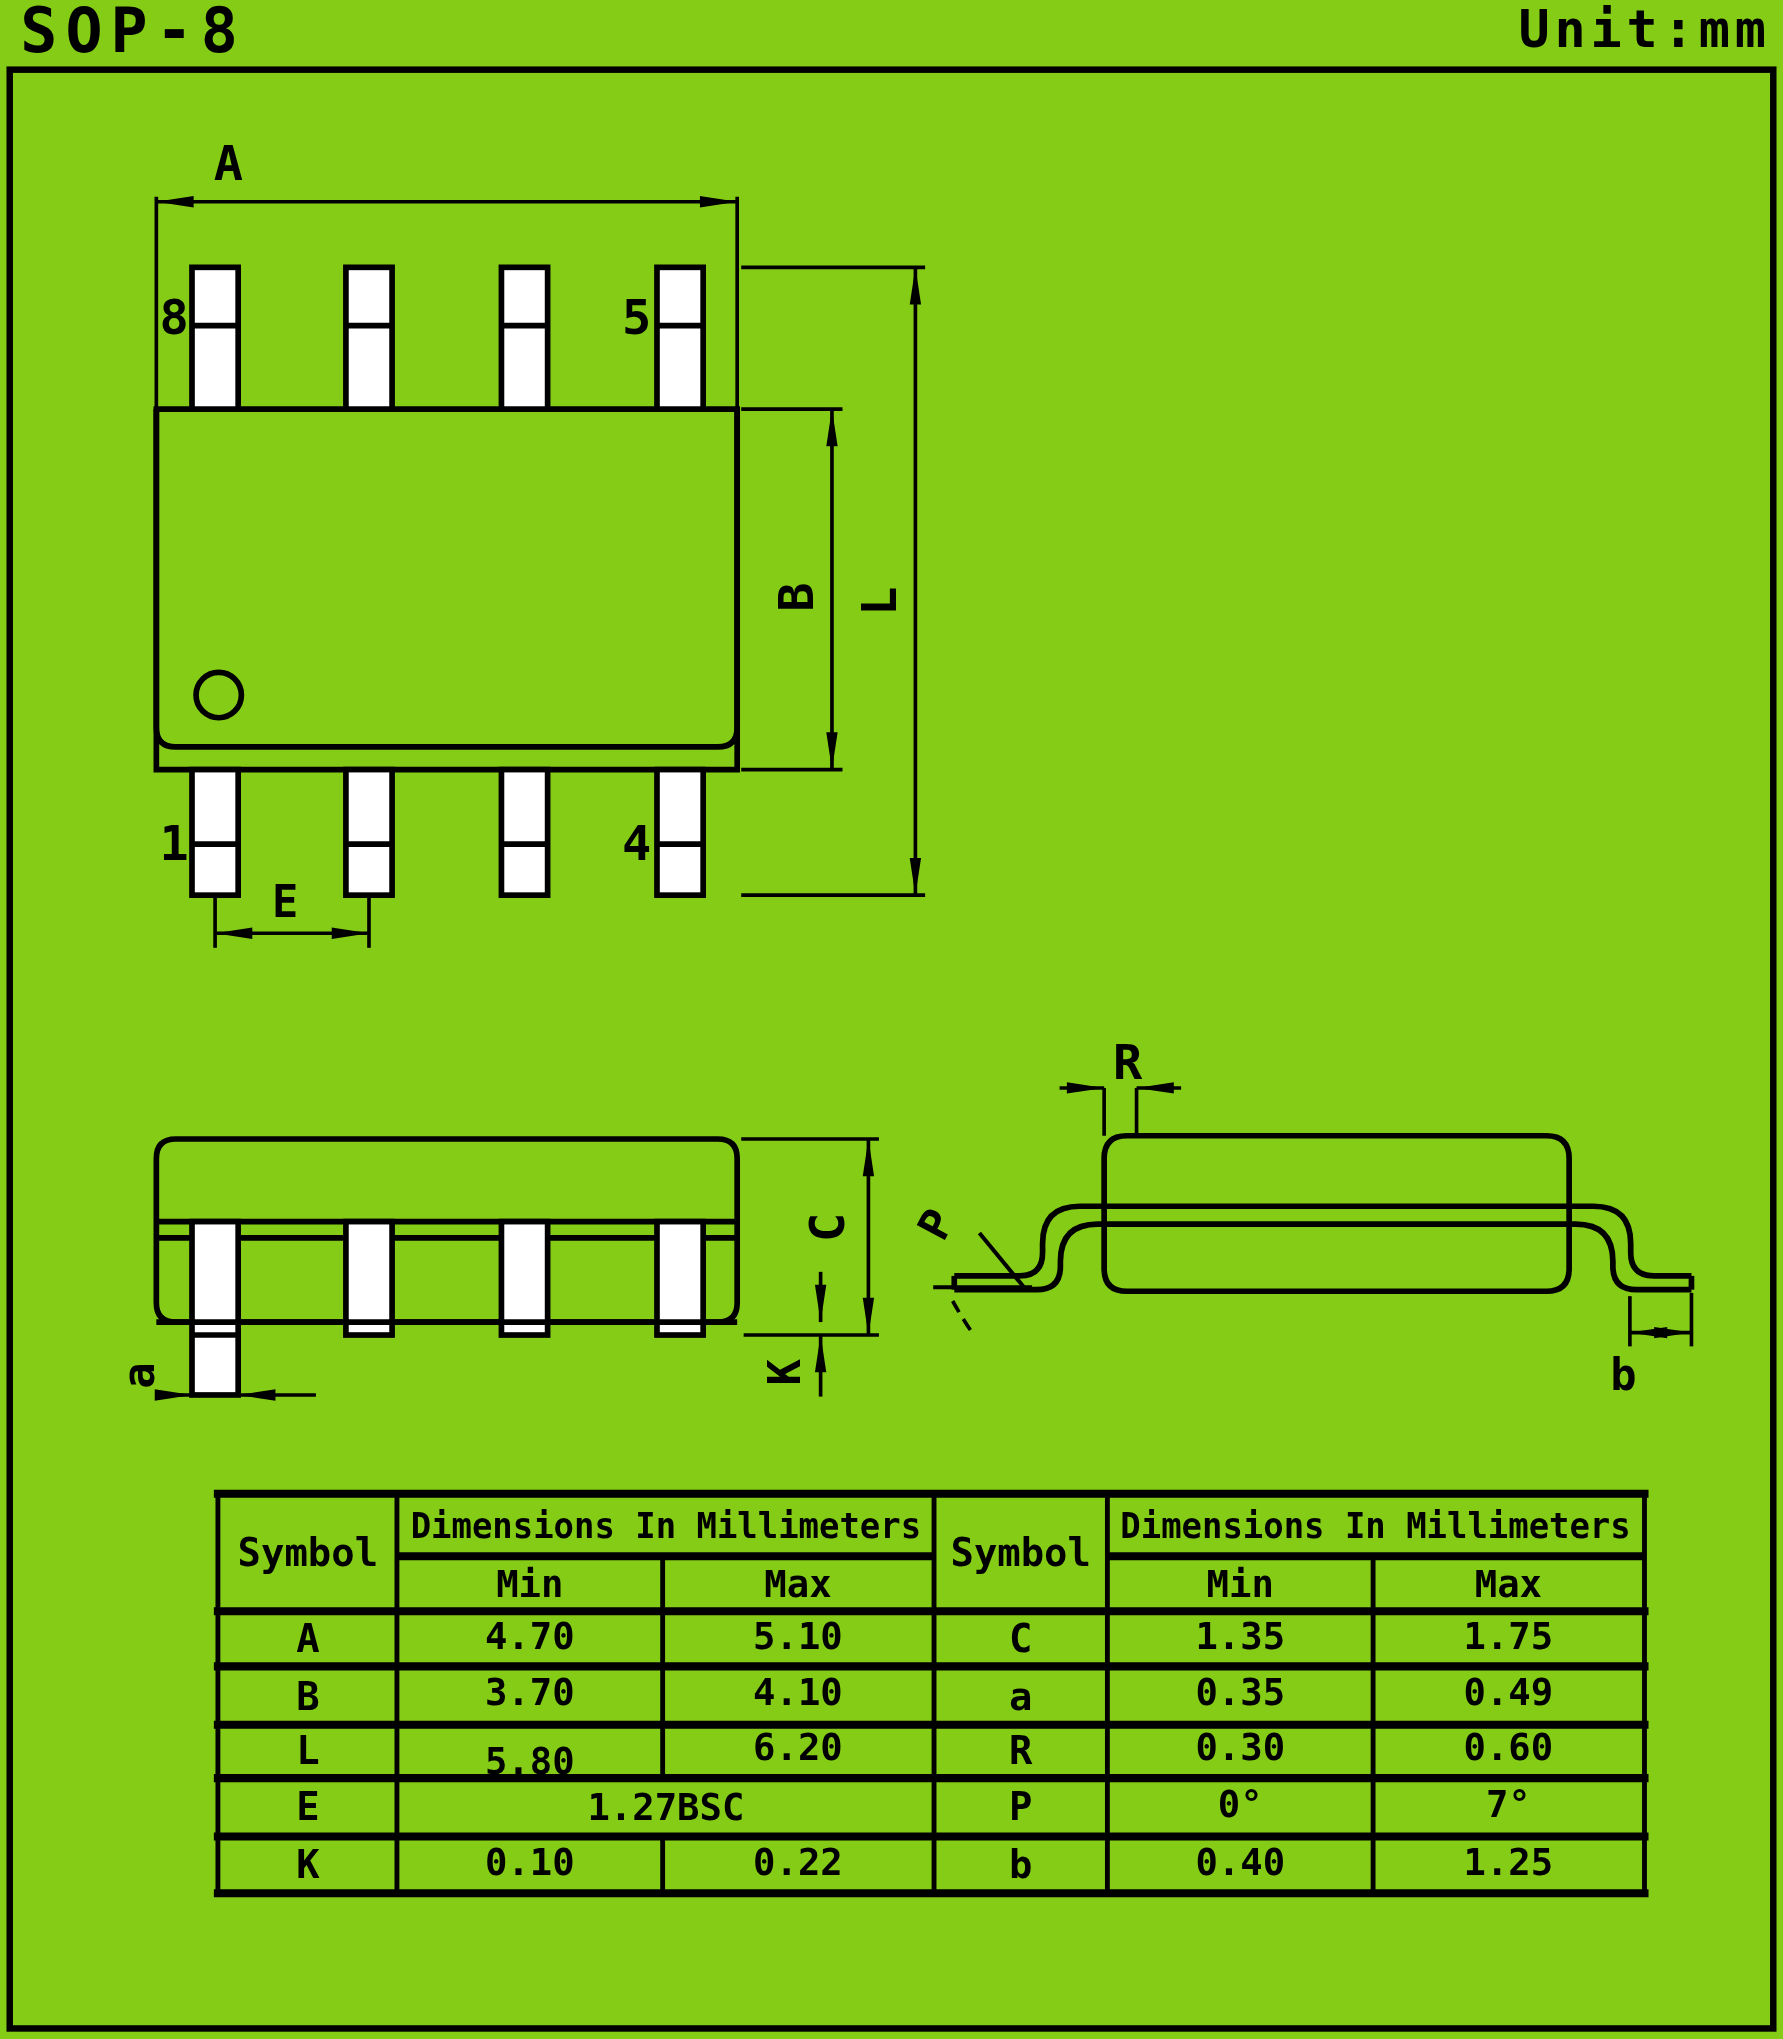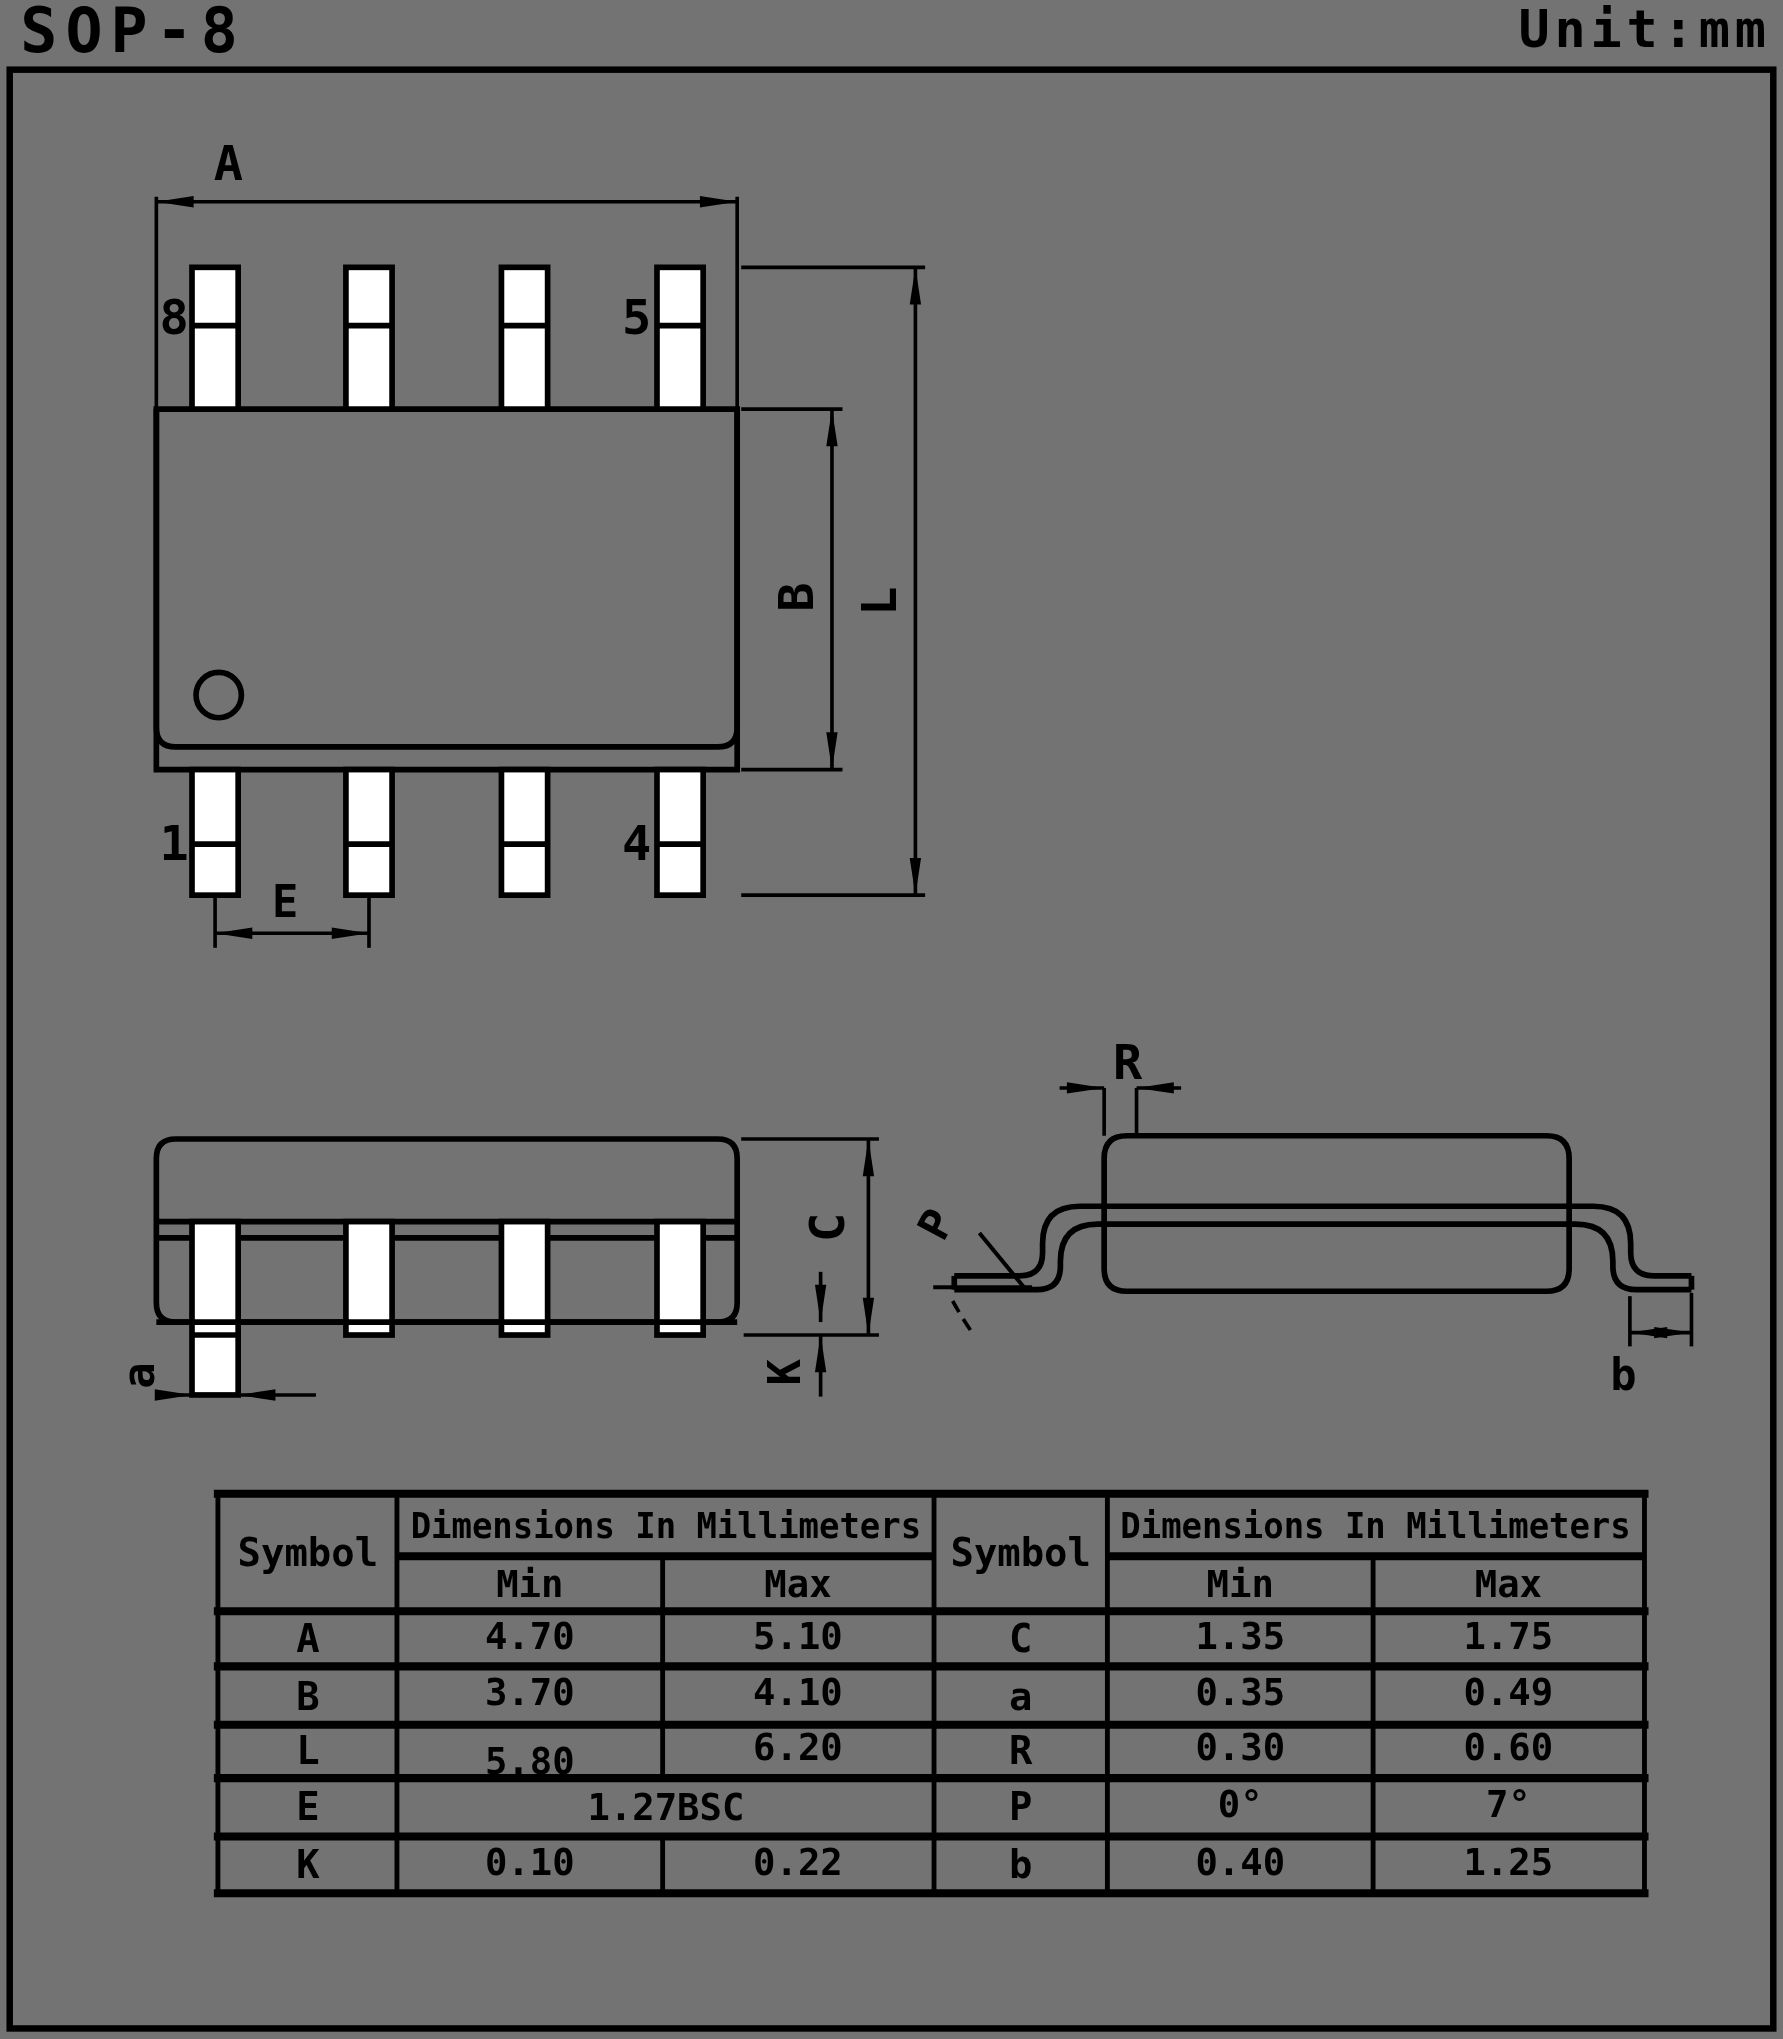--- a/index.html
+++ b/index.html
@@ -1,16 +1,16 @@
 <!DOCTYPE html>
 <html style="font-size:13px"><head>
 <meta charset="utf-8">
 <style>
   html,body{margin:0;padding:0;background:#ffffff;}
-  .page{position:relative;width:1783px;height:2039px;background:#737373;}
+  .page{position:relative;width:1783px;height:2039px;background:#84cc16;}
   svg{display:block;}
   text{font-family:"DejaVu Sans Mono","Liberation Mono",monospace;font-weight:bold;fill:#000;}
   .title{font-size:76px;letter-spacing:10px;}
   .unit{font-size:64px;letter-spacing:6px;}
   .dimlbl{font-size:60px;}
   .dimlbl-sm{font-size:54px;}
   .pinlbl{font-size:60px;}
   .th{font-size:46px;}
   .thbig{font-size:44px;}
   .td{font-size:46px;}

